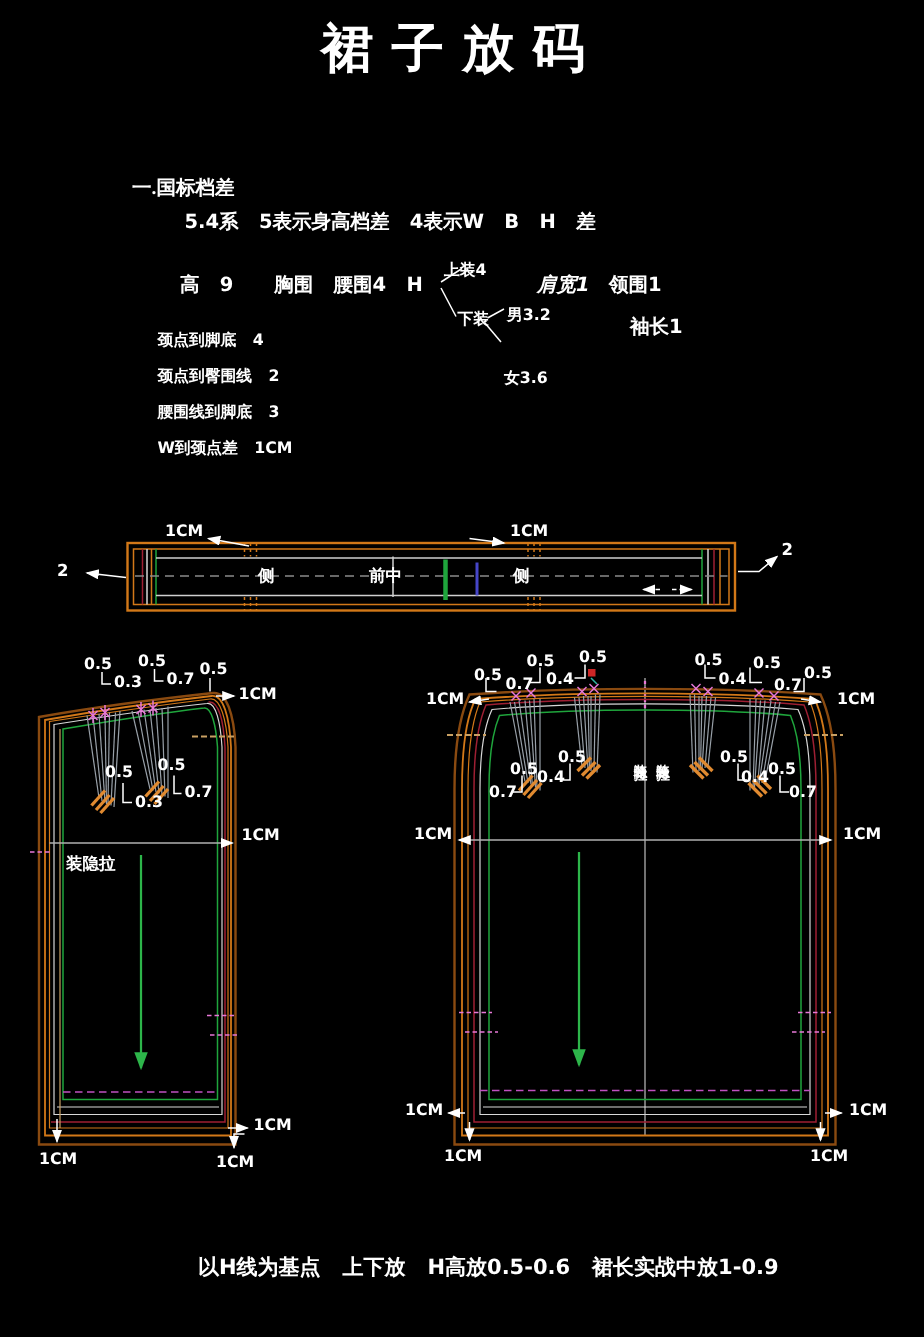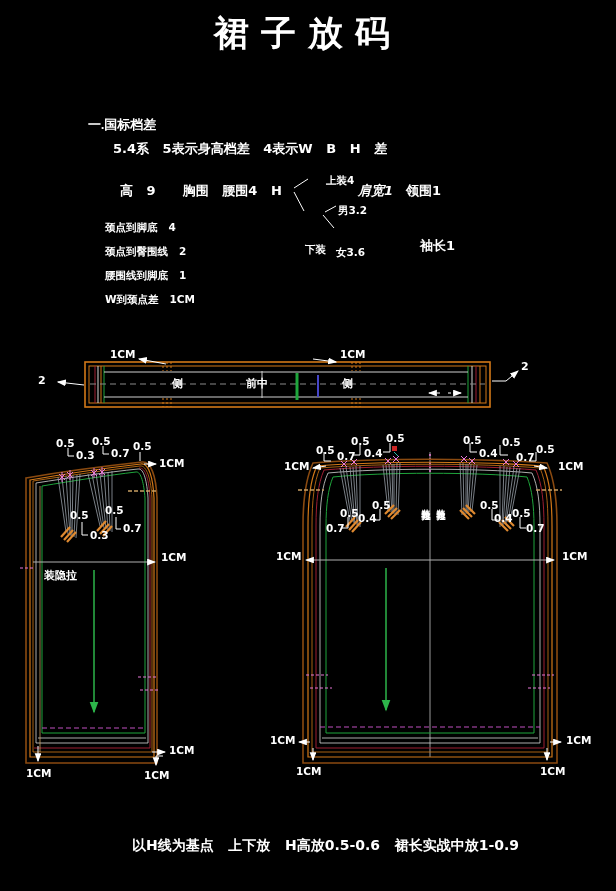--- a/index.html
+++ b/index.html
@@ -262,32 +262,32 @@
       <line x1="547" y1="748" x2="547" y2="760" marker-end="url(#aw)"></line>
     </g>
   </svg>
 
   <div>
     <span class="t fs35 center" style="top:16px;">裙子放码</span>
   </div>
 
   <div>
     <span class="t fs13" style="left:88px;top:118px;font-family:Liberation Serif, serif;">一.国标档差</span>
-    <span class="t fs13" style="left:113px;top:142px;">5.4系   5表示身高档差   4表示W   B   H   差</span>
+    <span class="t fs13" style="left:123px;top:142px;">5.4系   5表示身高档差   4表示W   B   H   差</span>
     <span class="t fs13" style="left:120px;top:184px;">高   9      胸围   腰围4   H</span>
-    <span class="t fs10" style="left:326px;top:175px;">上装4</span>
-    <span class="t fs10" style="left:305px;top:208px;margin-top:36px;">下装</span>
+    <span class="t fs10" style="left:296px;top:175px;">上装4</span>
+    <span class="t fs10" style="left:305px;top:208px;">下装</span>
     <span class="t fs10" style="left:338px;top:205px;">男3.2</span>
     <span class="t fs10" style="left:336px;top:227px;margin-top:20px;">女3.6</span>
     <span class="t fs13" style="left:358px;top:184px;font-style:italic;">肩宽1</span>
     <span class="t fs13" style="left:406px;top:184px;">领围1</span>
-    <span class="t fs13" style="left:420px;top:212px;margin-top:27px;">袖长1</span>
+    <span class="t fs13" style="left:420px;top:212px;">袖长1</span>
     <span class="t fs10" style="left:105px;top:222px;">颈点到脚底   4</span>
     <span class="t fs10" style="left:105px;top:246px;">颈点到臀围线   2</span>
-    <span class="t fs10" style="left:105px;top:270px;">腰围线到脚底   1</span>
+    <span class="t fs10" style="left:105px;top:270px;">腰围线到脚底   3</span>
     <span class="t fs10" style="left:105px;top:294px;">W到颈点差   1CM</span>
   </div>
 
   <div>
     <span class="t m" style="left:110px;top:349px;">1CM</span>
     <span class="t m" style="left:340px;top:349px;">1CM</span>
     <span class="t fs11" style="left:38px;top:375px;">2</span>
     <span class="t fs11" style="left:521px;top:361px;">2</span>
     <span class="t fs11" style="left:172px;top:378px;">侧</span>
     <span class="t fs11" style="left:246px;top:378px;">前中</span>

